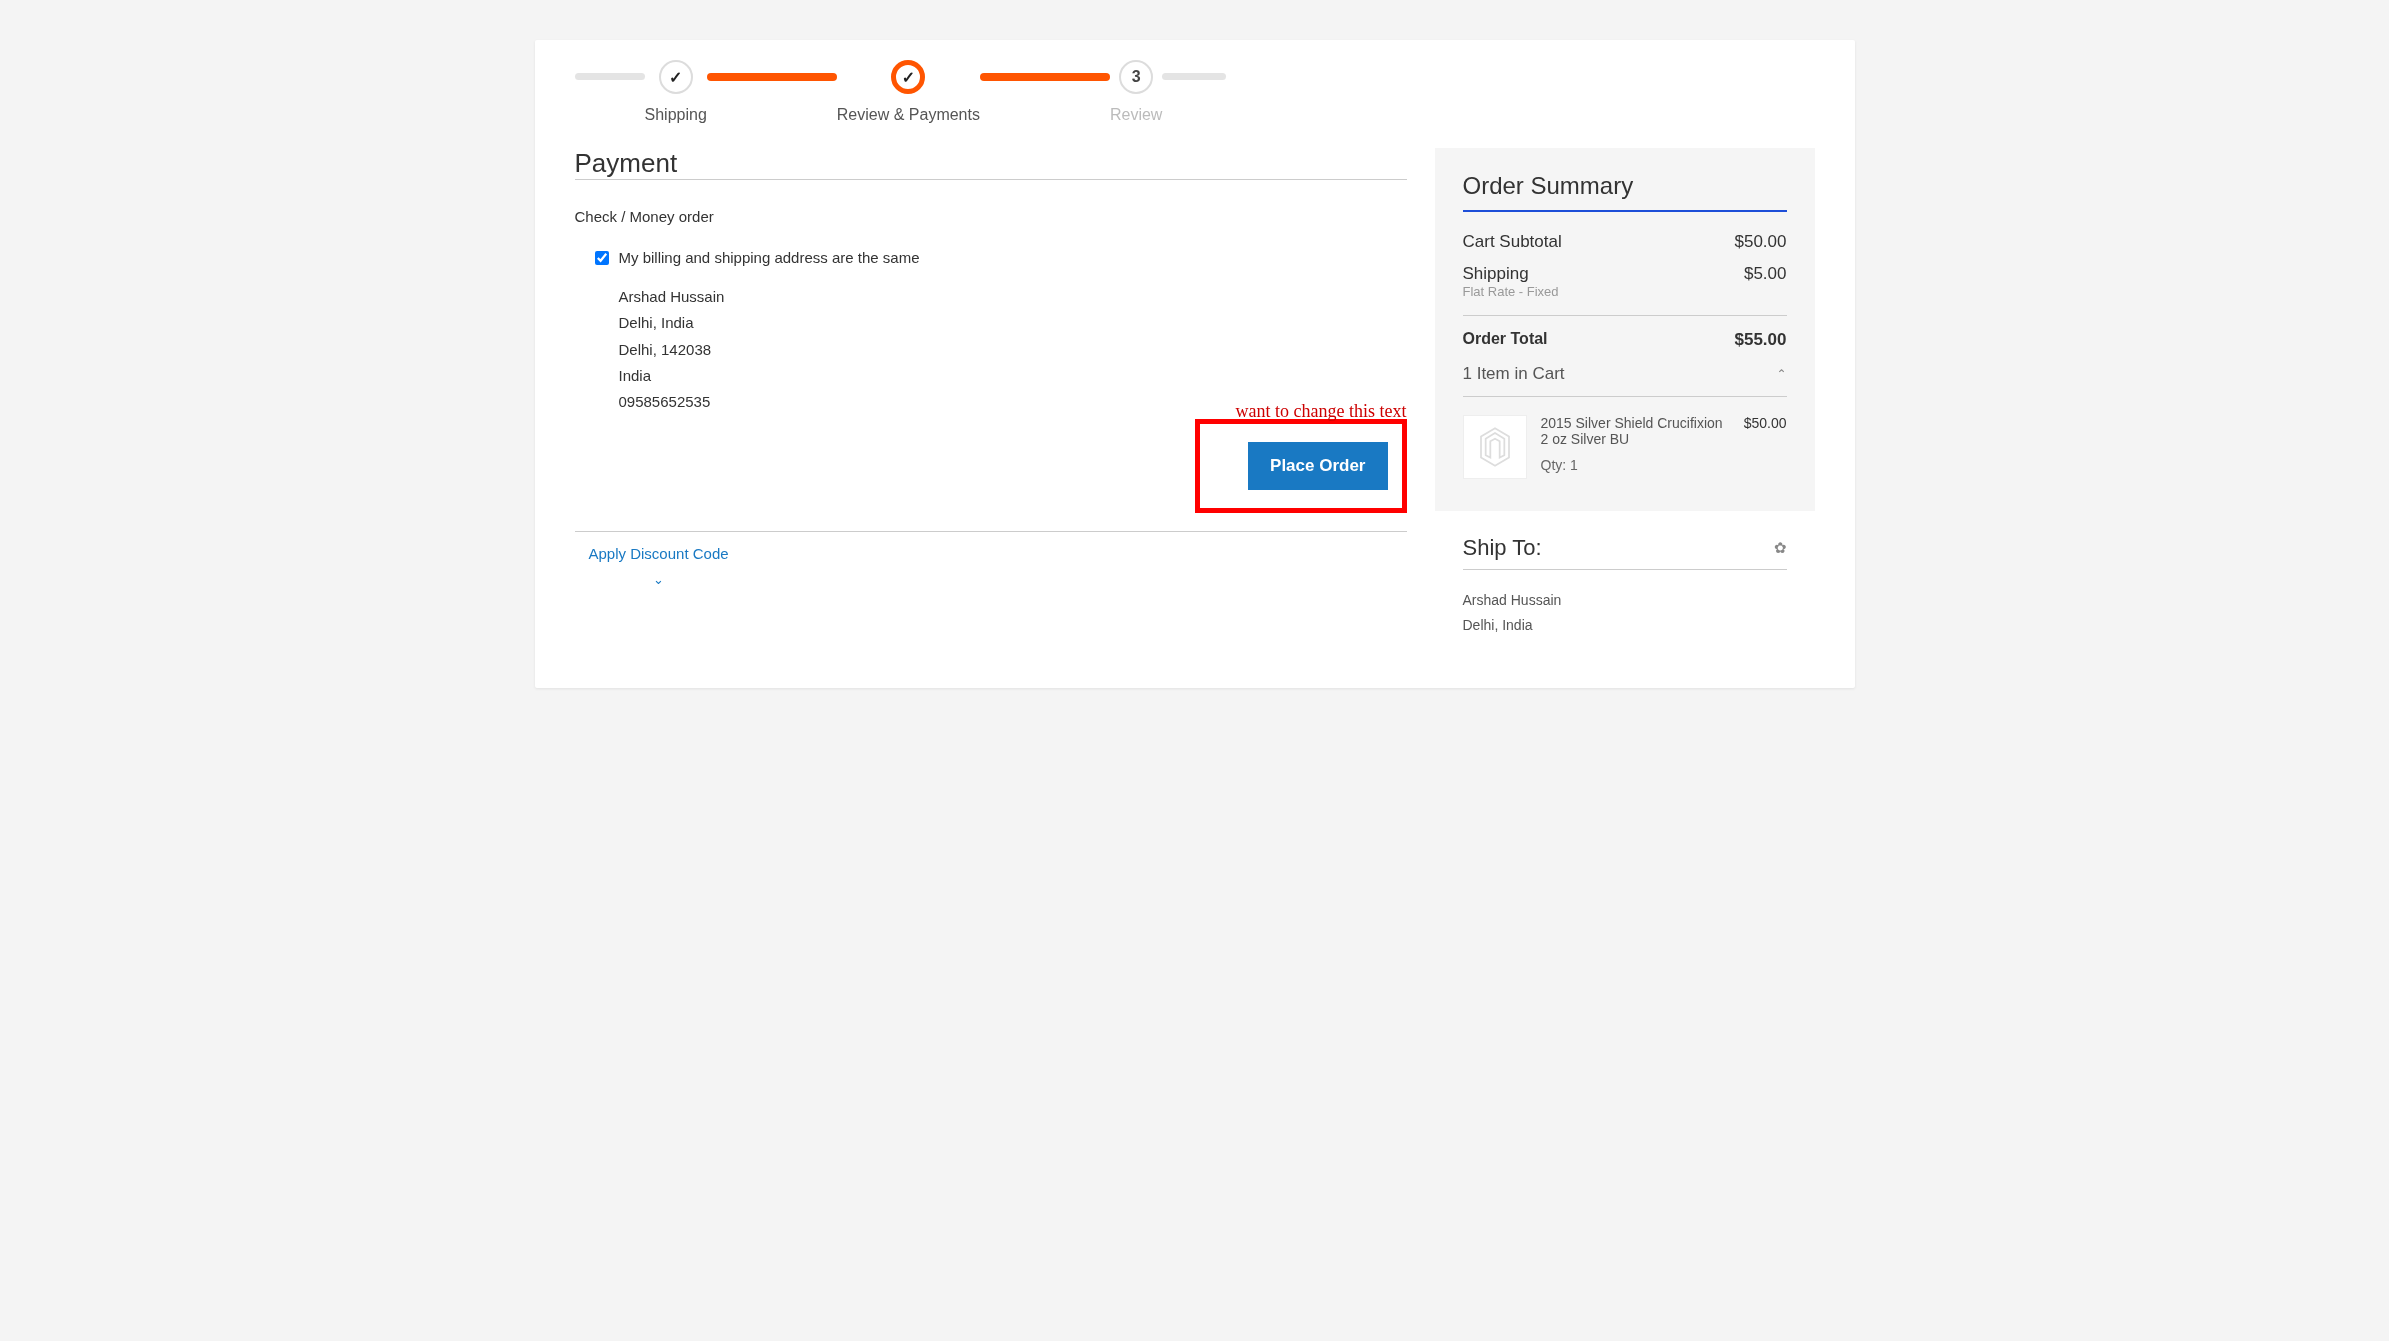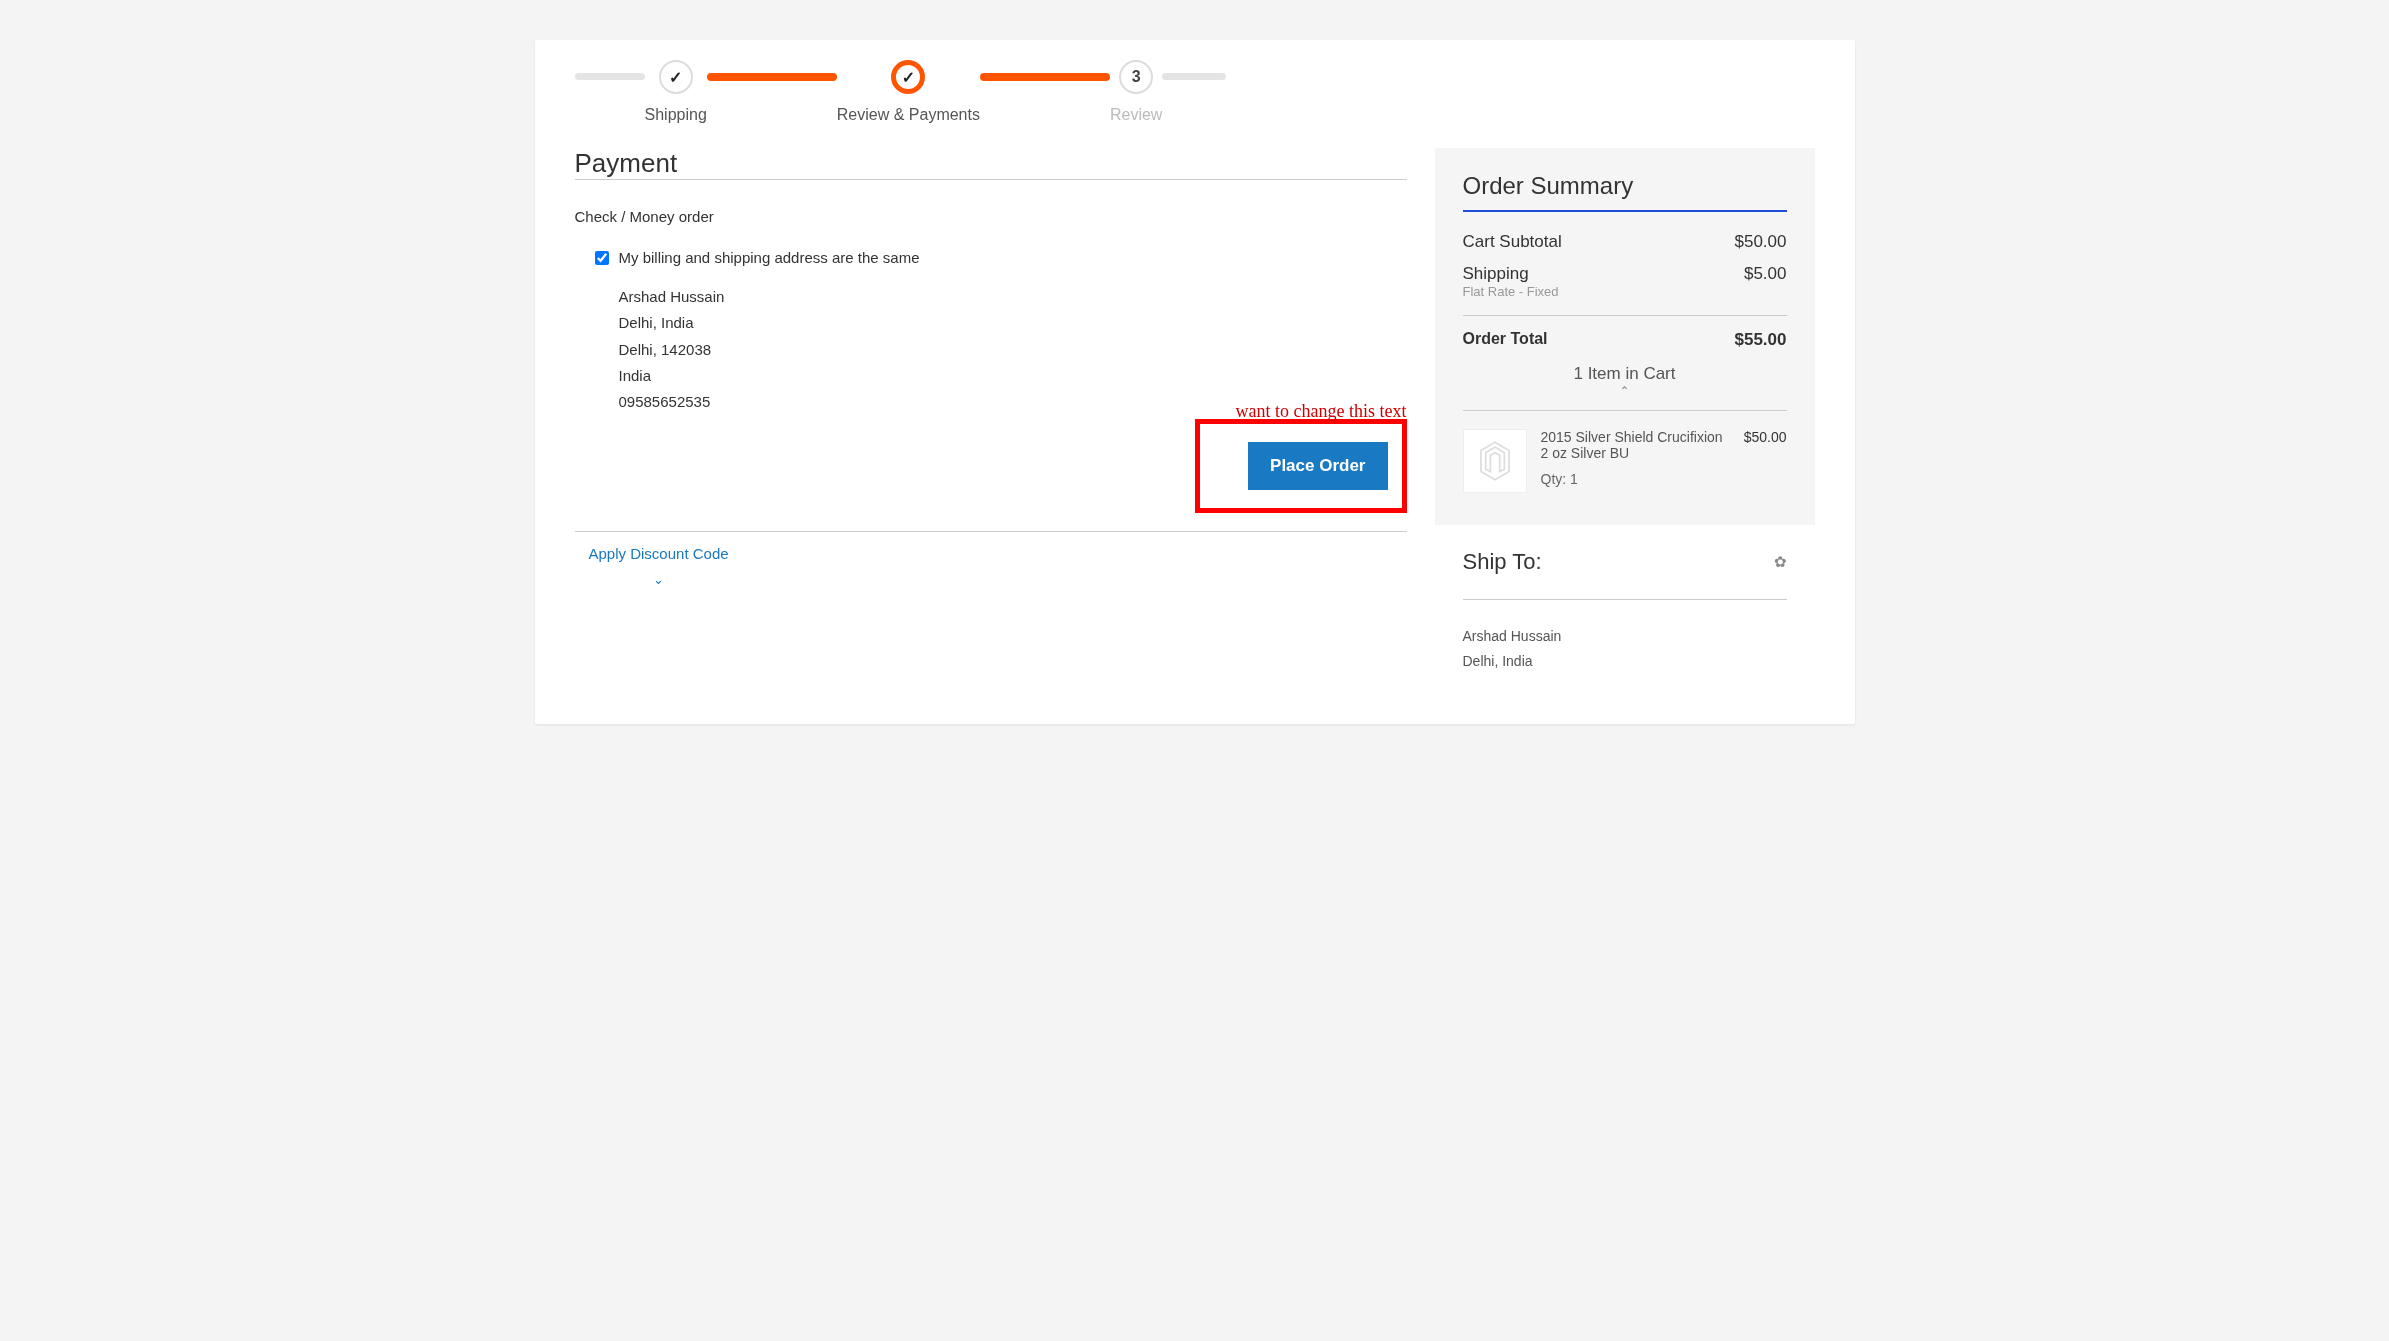--- a/index.html
+++ b/index.html
@@ -177,21 +177,20 @@
     .cart-count-row {
       display: flex;
       justify-content: space-between;
       align-items: center;
       font-size: 17px;
       font-weight: 300;
       color: #555;
       padding: 14px 0 12px 0;
       border-bottom: 1px solid #ccc;
       cursor: pointer;
-      flex-direction: column;
     }
     .cart-count-row .chev { font-size: 12px; color: #888; }
     .item-row {
       display: flex;
       gap: 14px;
       padding-top: 18px;
     }
     .item-thumb {
       width: 64px;
       height: 64px;
@@ -206,22 +205,22 @@
     .item-info { flex: 1 1 auto; font-size: 14px; color: #555; }
     .item-price { font-size: 14px; color: #333; flex: 0 0 auto; }
     .item-qty { margin-top: 10px; color: #666; }
     
     .ship-box { padding: 24px 28px 0 28px; }
     .ship-title-row {
       display: flex;
       justify-content: space-between;
       align-items: center;
       border-bottom: 1px solid #ccc;
-      padding-bottom: 24px;
-      margin-bottom: 24px;
+      padding-bottom: 8px;
+      margin-bottom: 18px;
     }
     .ship-title {
       font-size: 22px;
       font-weight: 300;
       color: #333;
     }
     .gear-icon { color: #888; font-size: 15px; cursor: pointer; }
     .ship-addr { font-size: 14px; color: #555; line-height: 1.8; }
   </style>
 </head>

